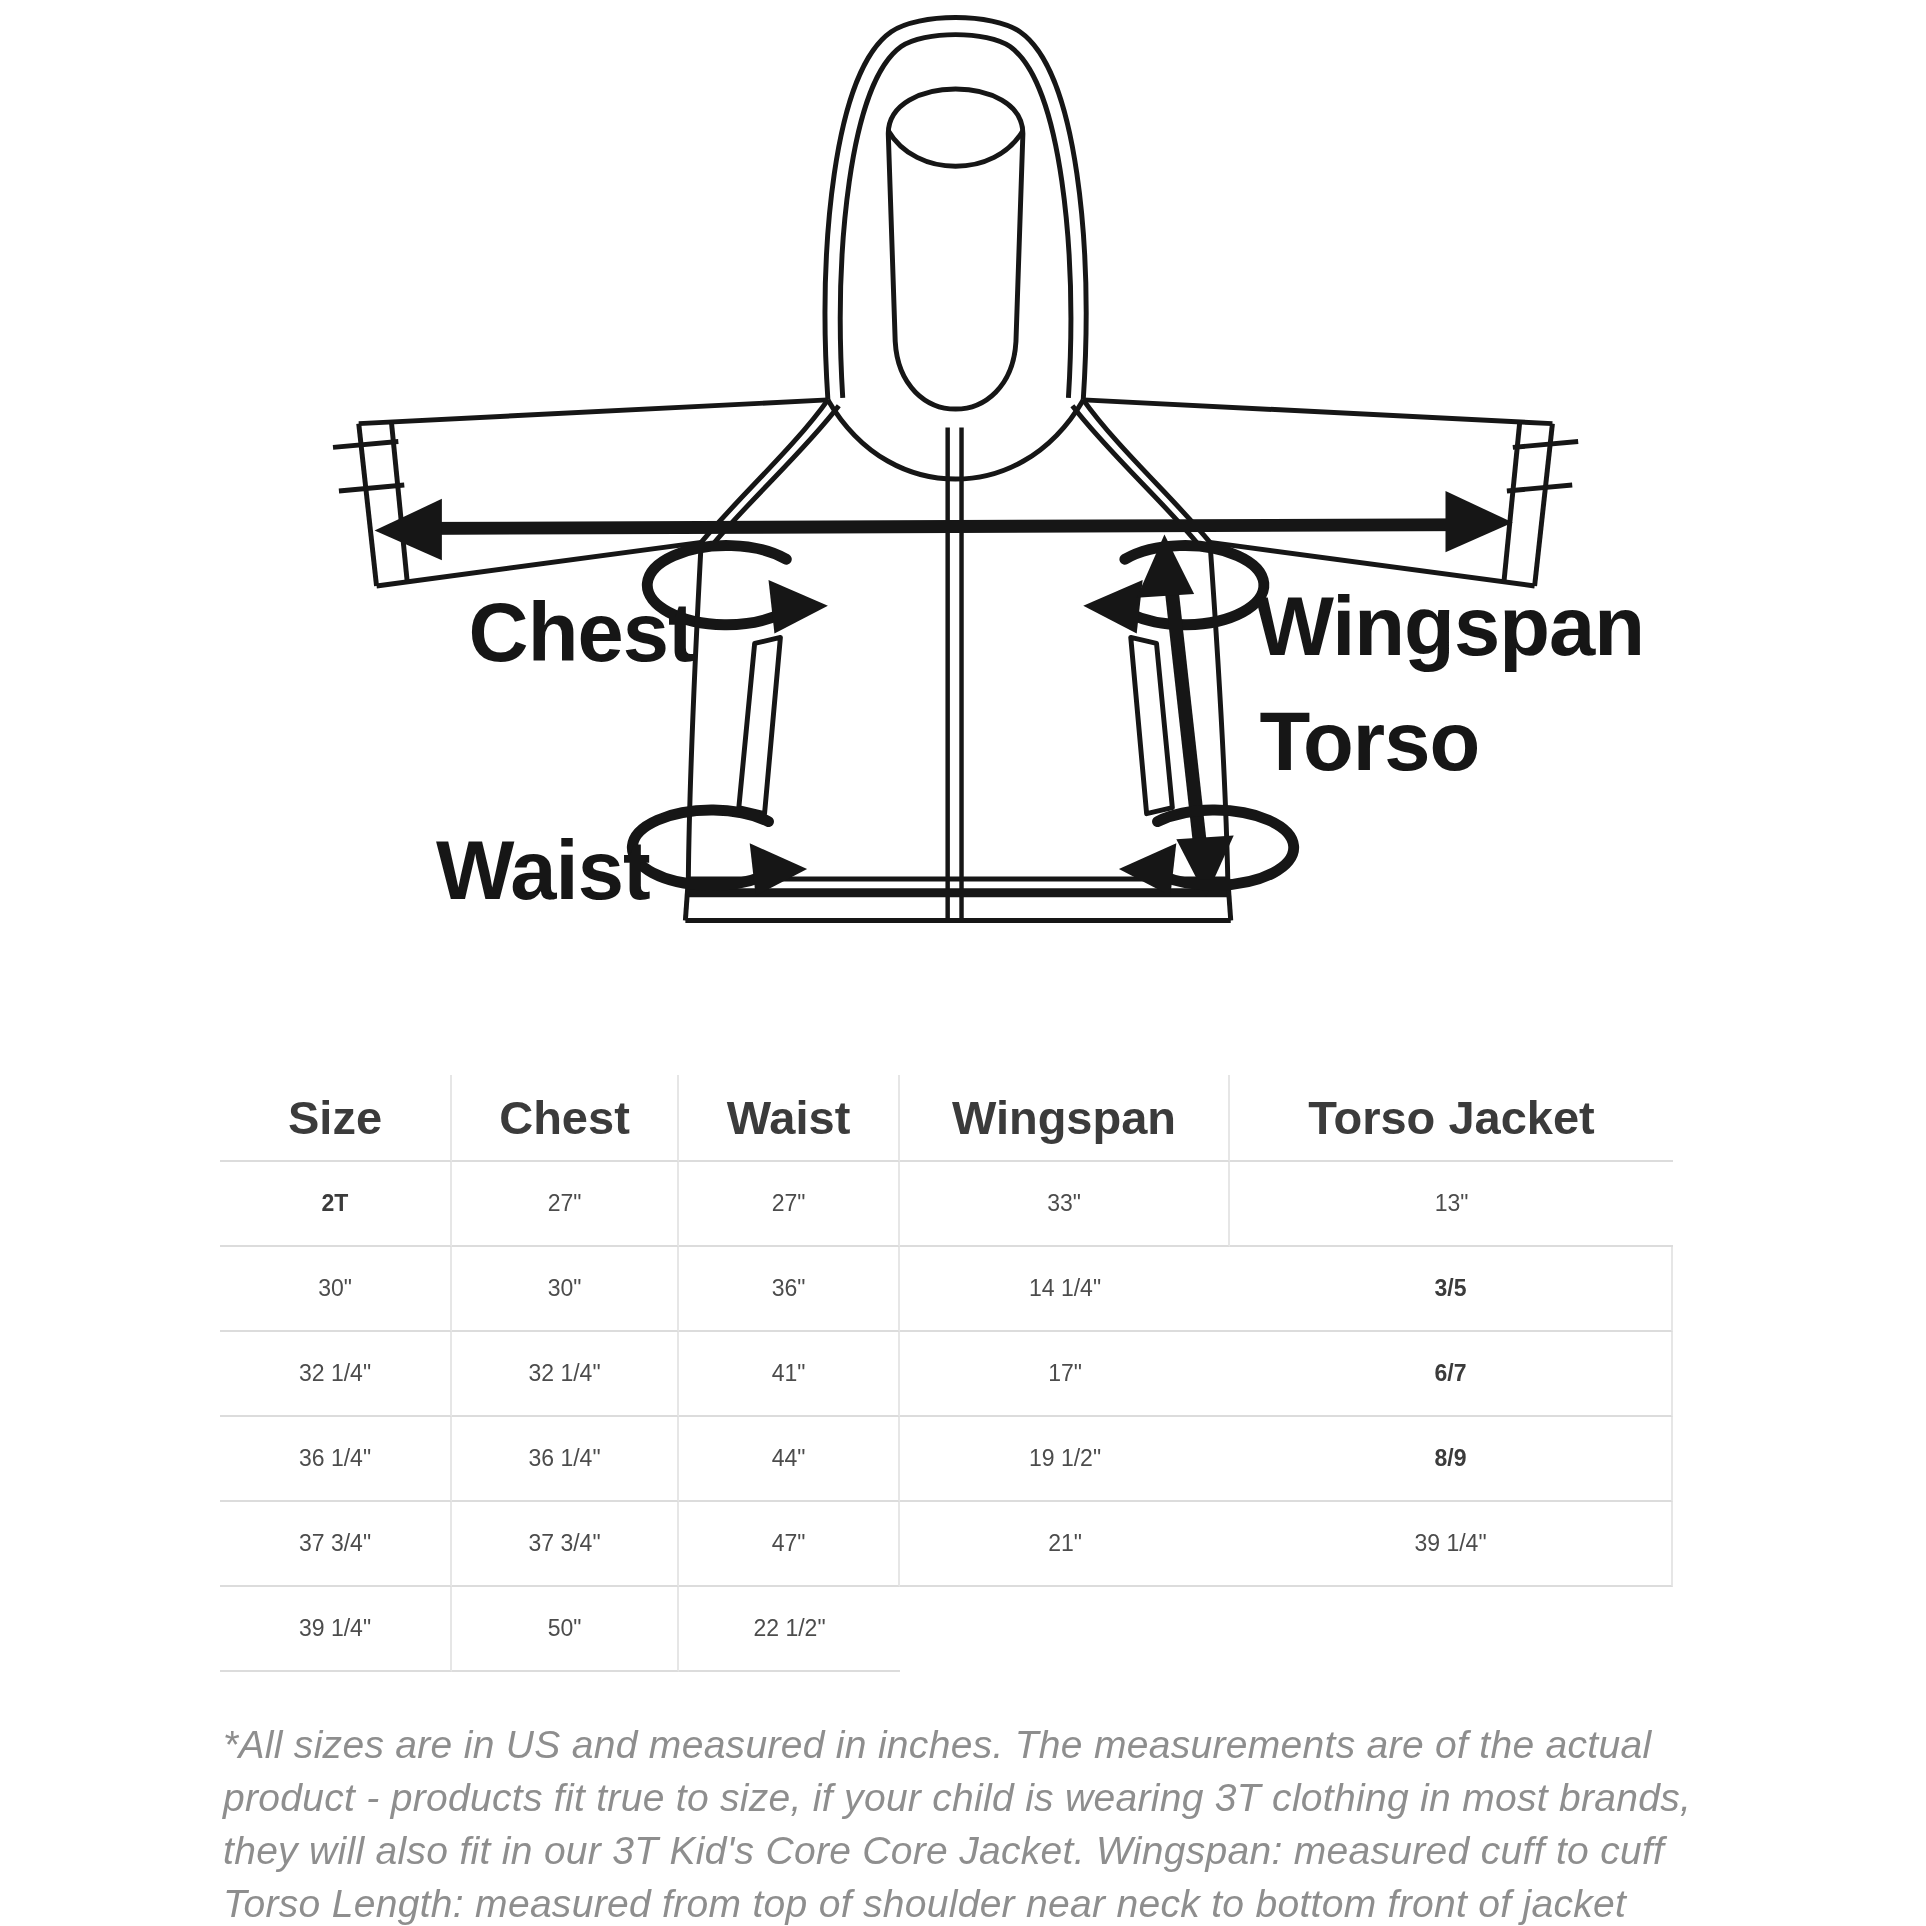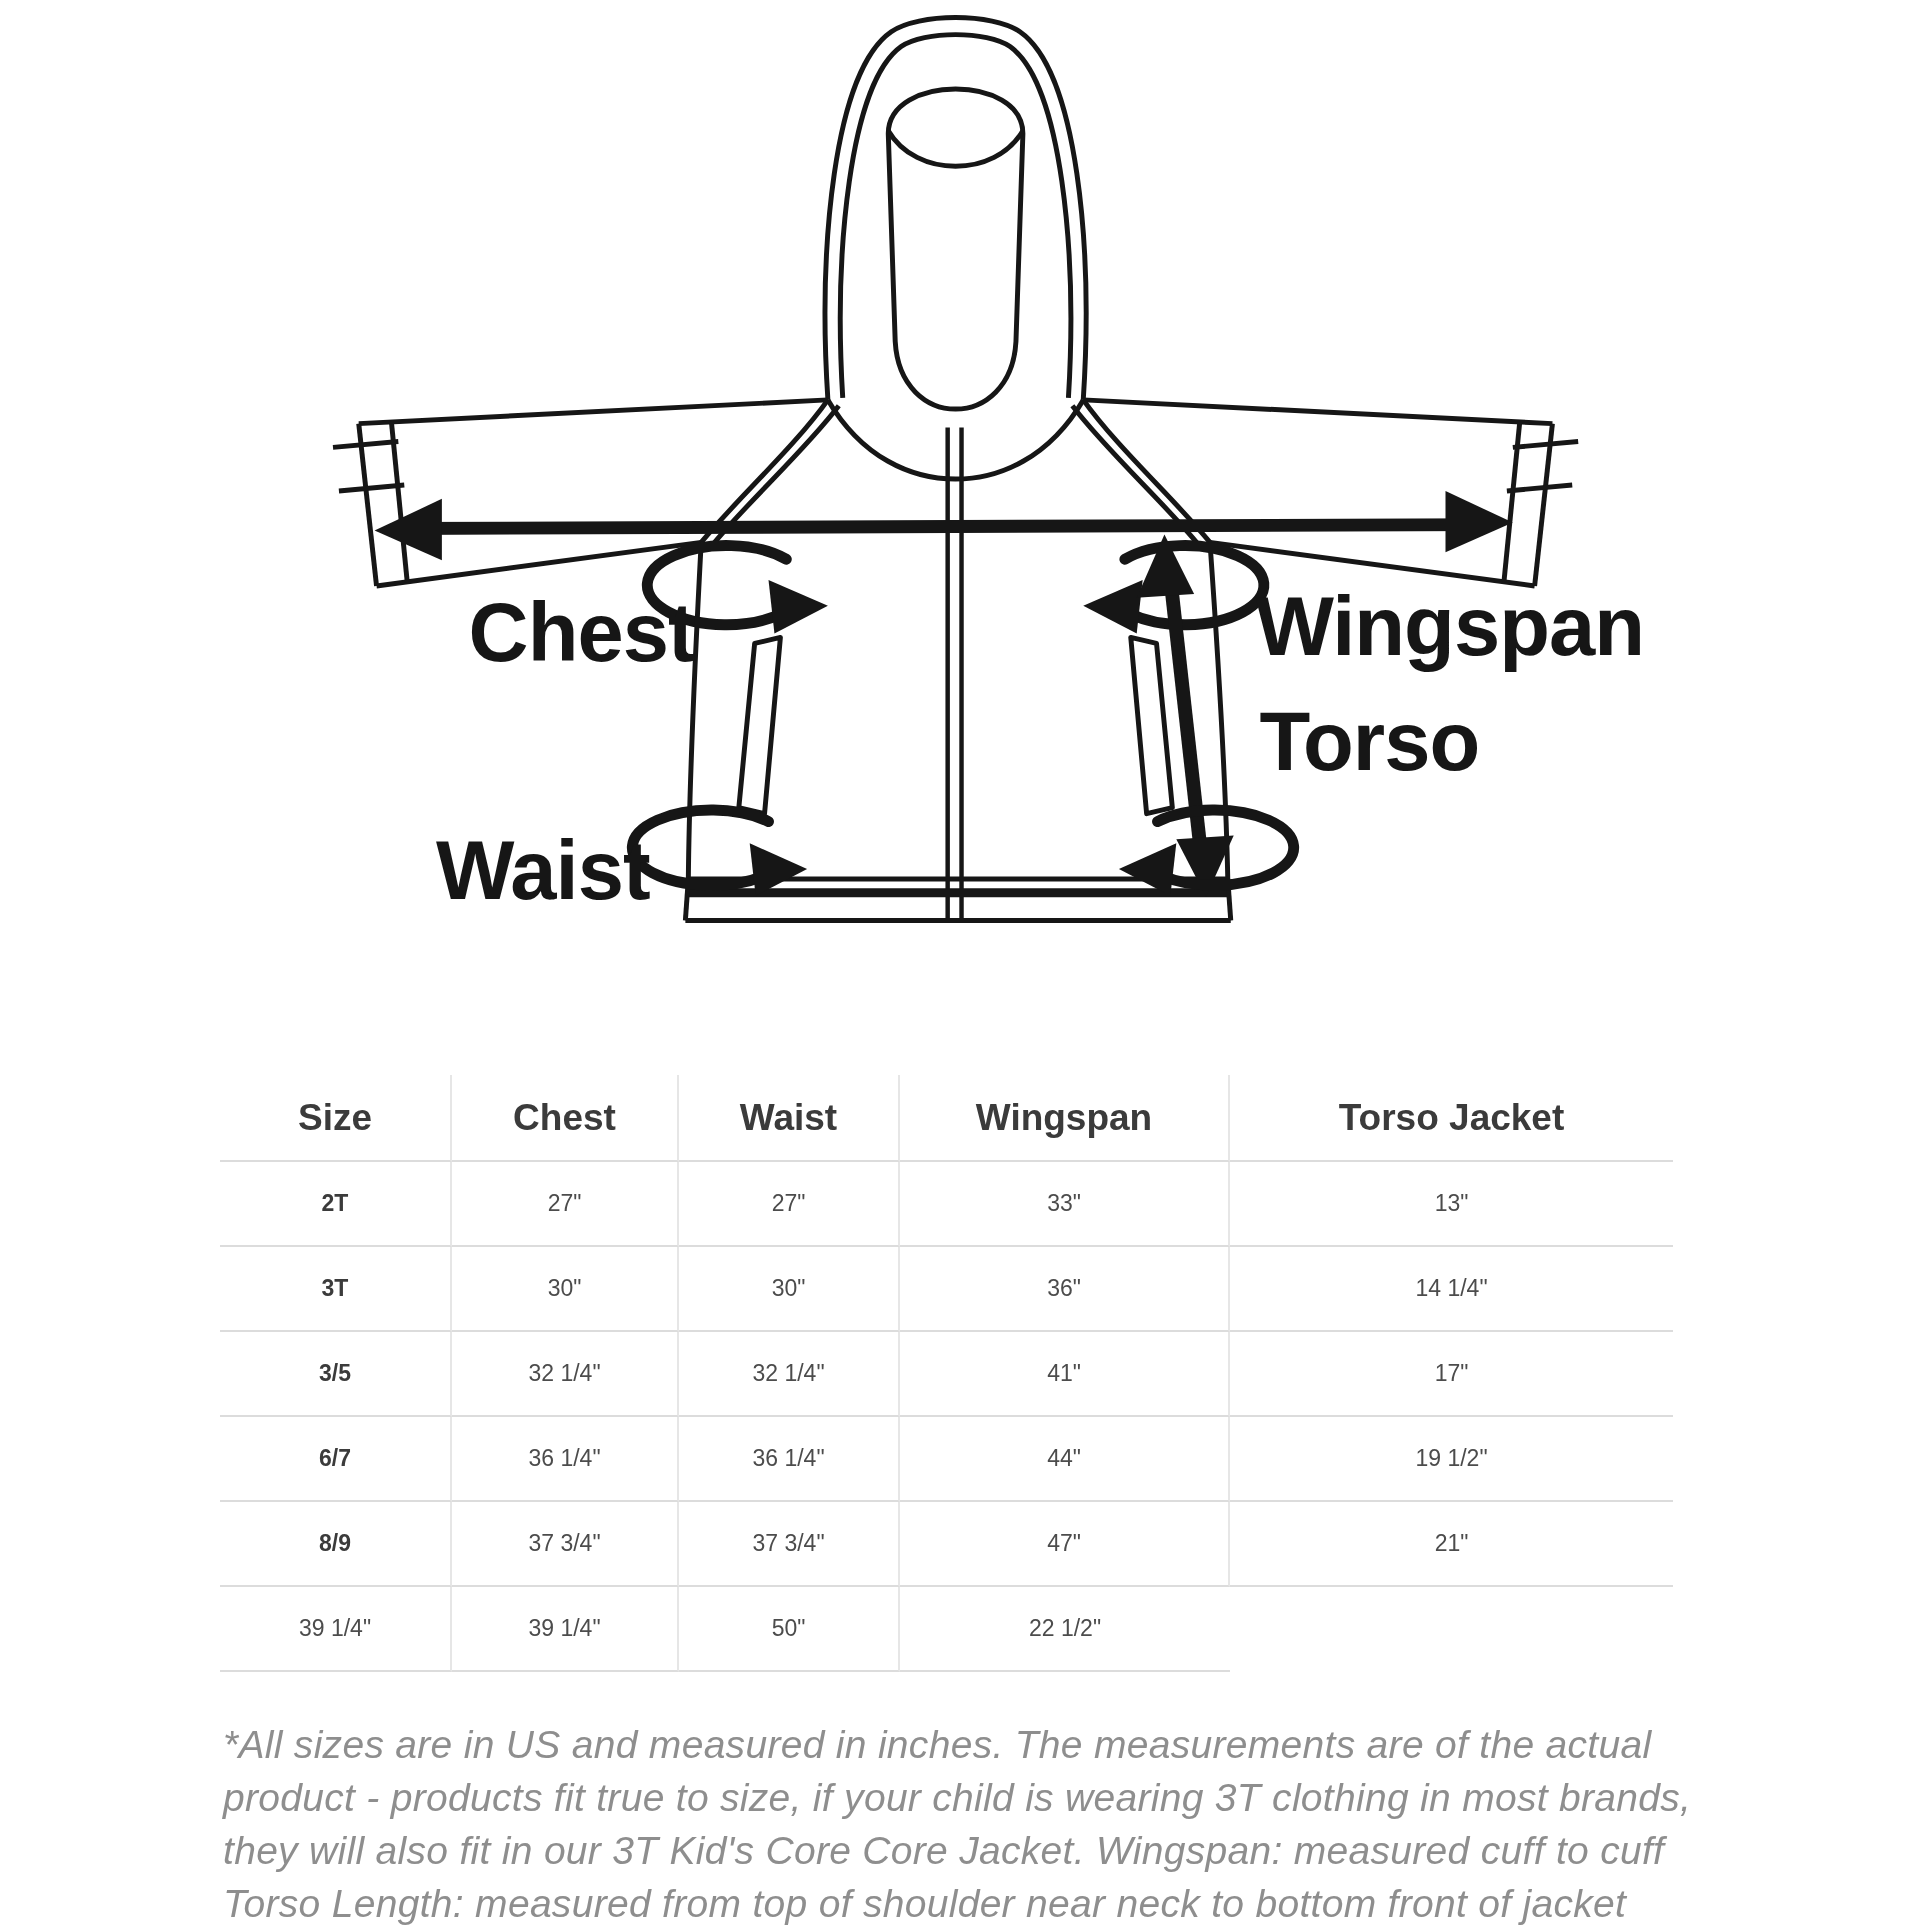--- a/index.html
+++ b/index.html
@@ -16,21 +16,21 @@
   .head{fill:#161616;stroke:none;}
   .diagram-label{font-family:"Liberation Sans",sans-serif;font-size:84px;font-weight:700;
                  letter-spacing:-1px;fill:#161616;}
 
   
   .size-table{position:absolute;left:220px;top:1075px;width:1451px;
               display:grid;grid-template-columns:232px 227px 221px 330px 443px;}
   .size-table>div{box-sizing:border-box;display:flex;align-items:center;justify-content:center;
                   border-bottom:2px solid #dcdcdc;border-right:2px solid #e6e6e6;}
   .size-table>div.lastcol{border-right:none;}
-  .th{height:87px;font-size:37px;font-weight:700;color:#3b3b3b;}
+  .th{height:87px;font-size:47px;font-weight:700;color:#3b3b3b;}
   .td{height:85px;font-size:23px;font-weight:400;color:#4c4c4c;}
   .td.sizecol{font-weight:700;color:#3b3b3b;}
 
   
   .footnote{position:absolute;left:223px;top:1718px;width:1544px;
             font-style:italic;font-size:39px;line-height:53px;color:#8e8e8e;
             letter-spacing:0.3px;}
 </style>
 </head>
 <body>
@@ -132,21 +132,20 @@
     <div class="th">Waist</div>
     <div class="th">Wingspan</div>
     <div class="th lastcol">Torso Jacket</div>
 
     <div class="td sizecol">2T</div>
     <div class="td">27"</div>
     <div class="td">27"</div>
     <div class="td">33"</div>
     <div class="td lastcol">13"</div>
 
-    <div class="td sizecol">3T</div>
     <div class="td">30"</div>
     <div class="td">30"</div>
     <div class="td">36"</div>
     <div class="td lastcol">14 1/4"</div>
 
     <div class="td sizecol">3/5</div>
     <div class="td">32 1/4"</div>
     <div class="td">32 1/4"</div>
     <div class="td">41"</div>
     <div class="td lastcol">17"</div>

